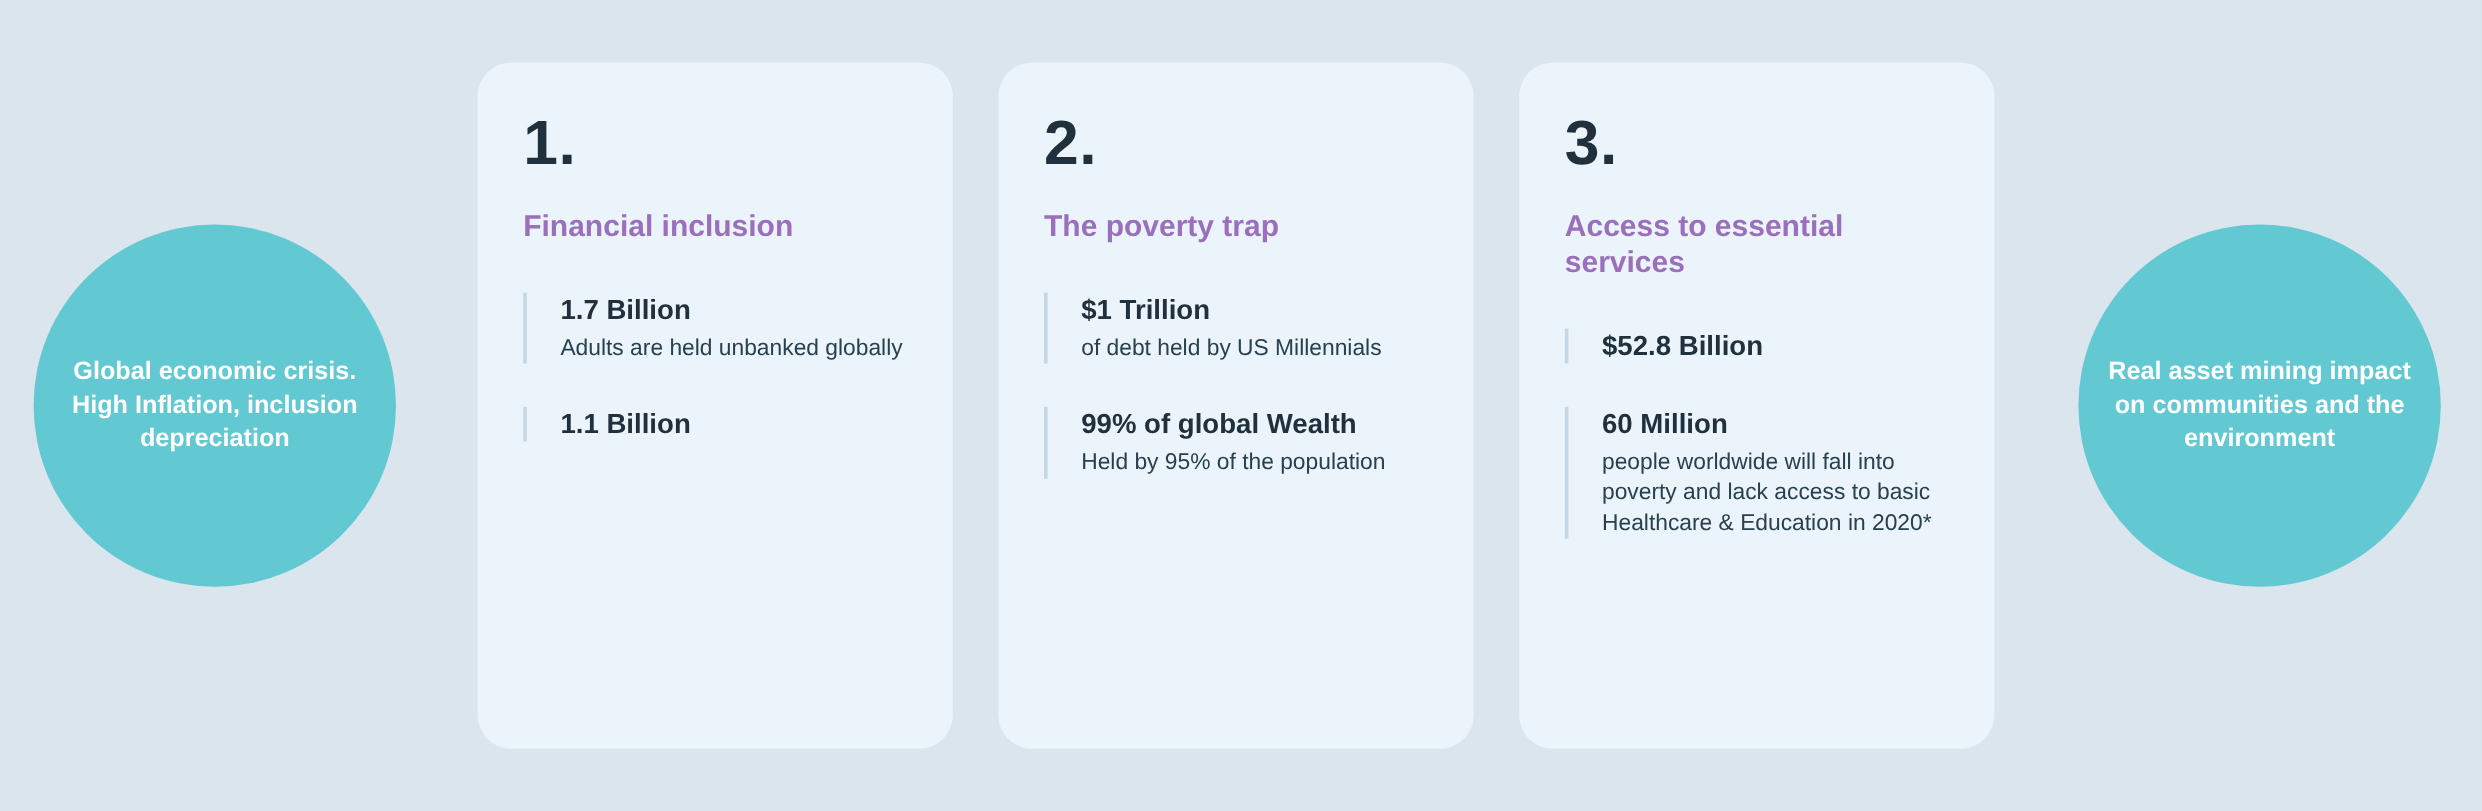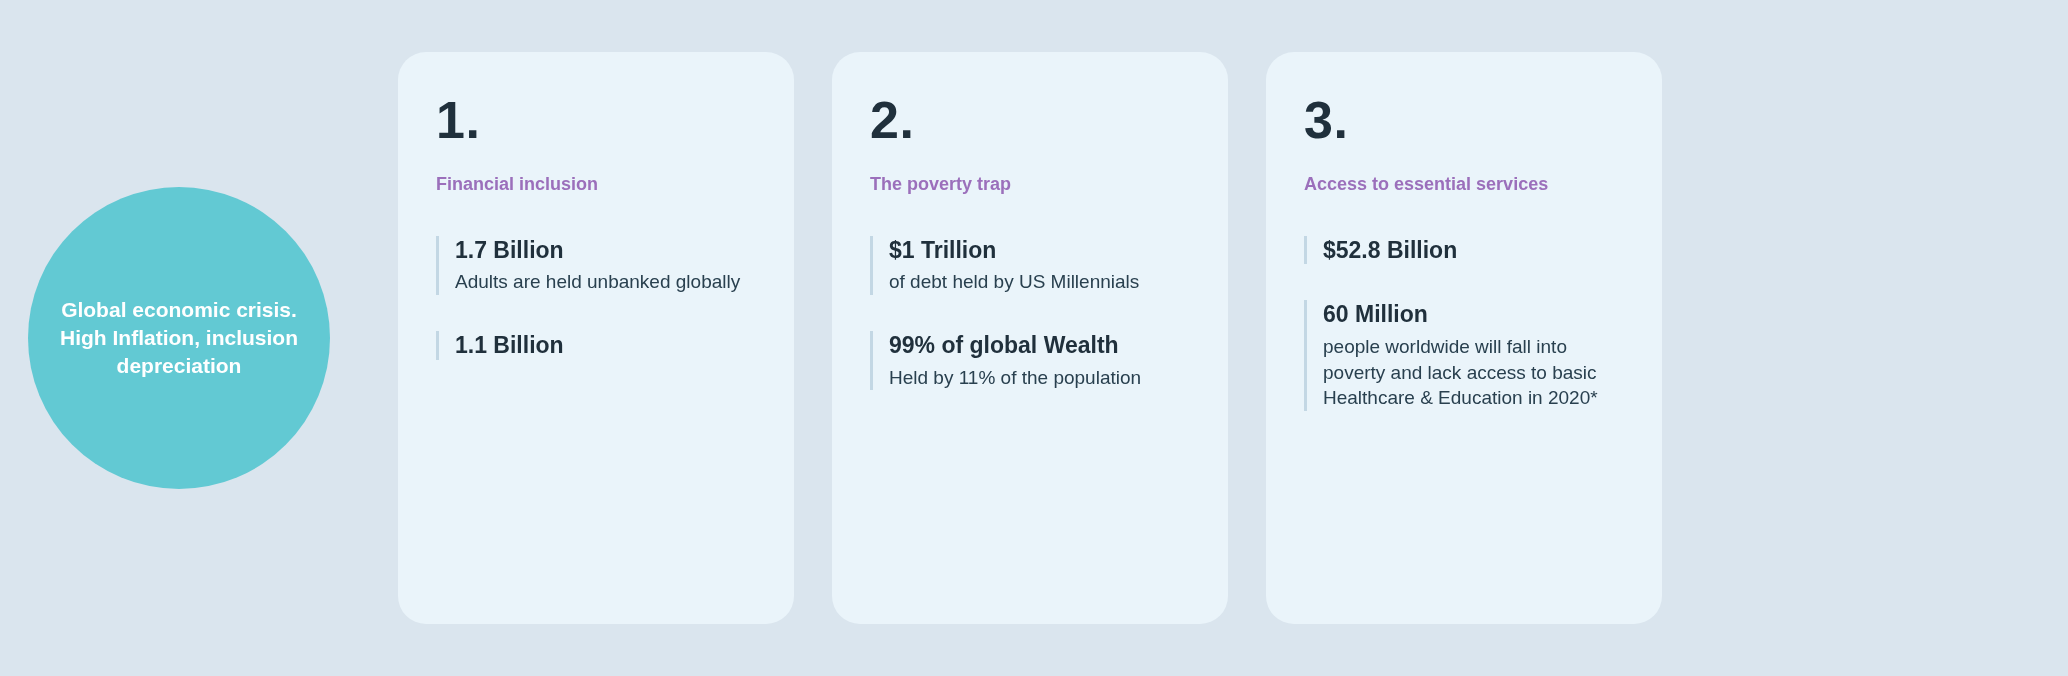--- a/index.html
+++ b/index.html
@@ -75,30 +75,30 @@
 
   .card-number {
     font-size: 52px;
     font-weight: bold;
     color: #20303c;
     line-height: 1;
     margin-bottom: 28px;
     letter-spacing: 0.5px;
   }
   .card-title {
-    font-size: 18px;
+    font-size: 25px;
     font-weight: bold;
     color: #9b6fbb;
     line-height: 1.2;
     margin-bottom: 40px;
   }
 
   .stat {
     border-left: 3px solid #c3d7e4;
-    padding-left: 16px;
+    padding-left: 28px;
     margin-bottom: 36px;
   }
   .stat:last-child { margin-bottom: 0; }
   .stat-head {
     font-size: 23px;
     font-weight: bold;
     color: #20303c;
     line-height: 1.25;
     margin-bottom: 5px;
   }
@@ -136,32 +136,35 @@
 
     <div class="card card-2">
       <div class="card-number">2.</div>
       <div class="card-title">The poverty trap</div>
       <div class="stat">
         <div class="stat-head">$1 Trillion</div>
         <div class="stat-body">of debt held by US Millennials</div>
       </div>
       <div class="stat">
         <div class="stat-head">99% of global Wealth</div>
-        <div class="stat-body">Held by 11% of the population</div>
+        <div class="stat-body">Held by 95% of the population</div>
       </div>
     </div>
 
     <div class="card card-3">
       <div class="card-number">3.</div>
       <div class="card-title">Access to essential services</div>
       <div class="stat">
         <div class="stat-head">$52.8 Billion</div>
       </div>
       <div class="stat">
         <div class="stat-head">60 Million</div>
         <div class="stat-body">people worldwide will fall into poverty and lack access to basic Healthcare &amp; Education in 2020*</div>
       </div>
     </div>
 
   </div>
 
+  <div class="circle circle-right">
+    <p>Real asset  mining impact on communities and the environment</p>
+  </div>
 
 </div>
 
 </body></html>

